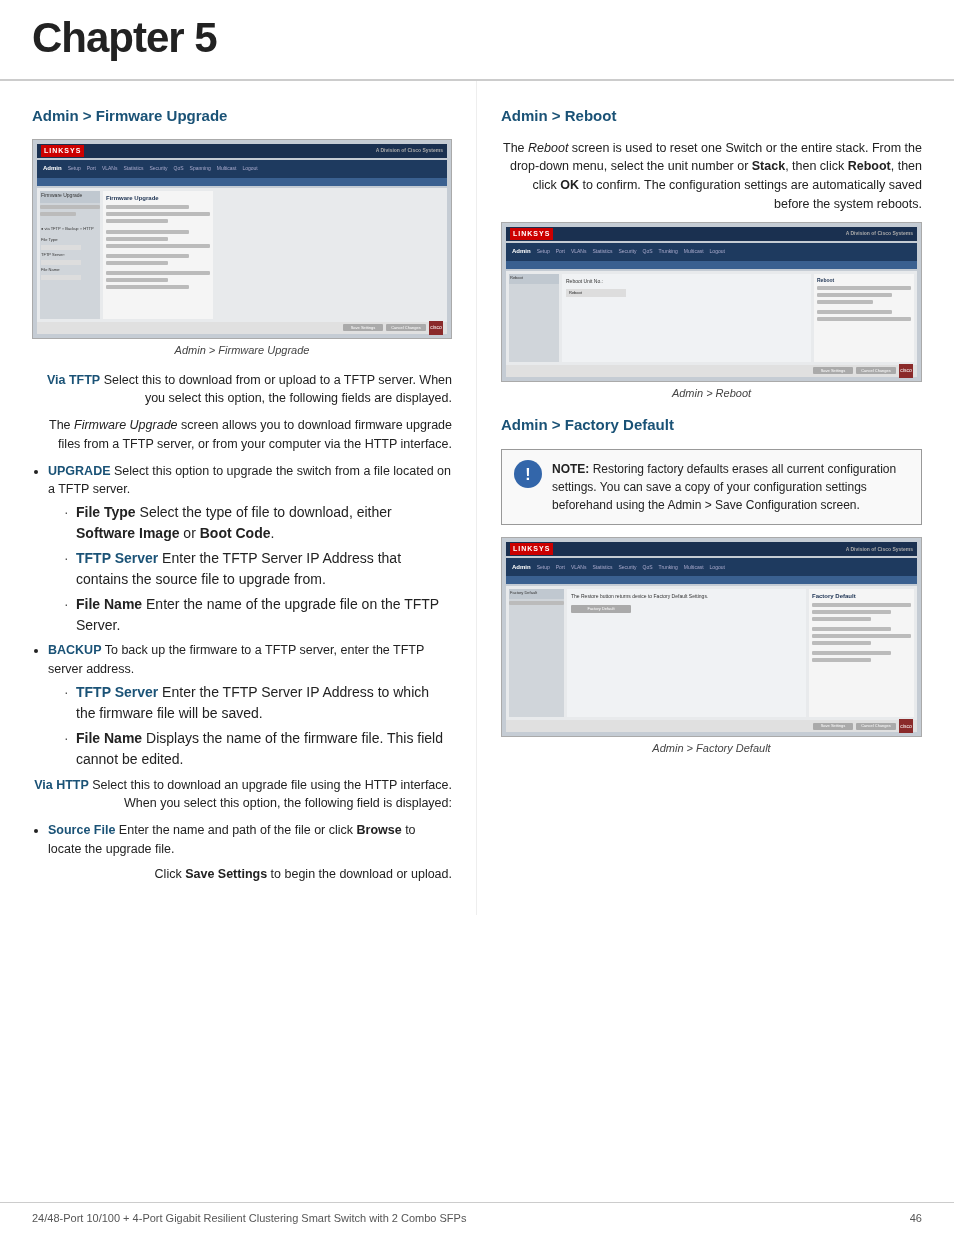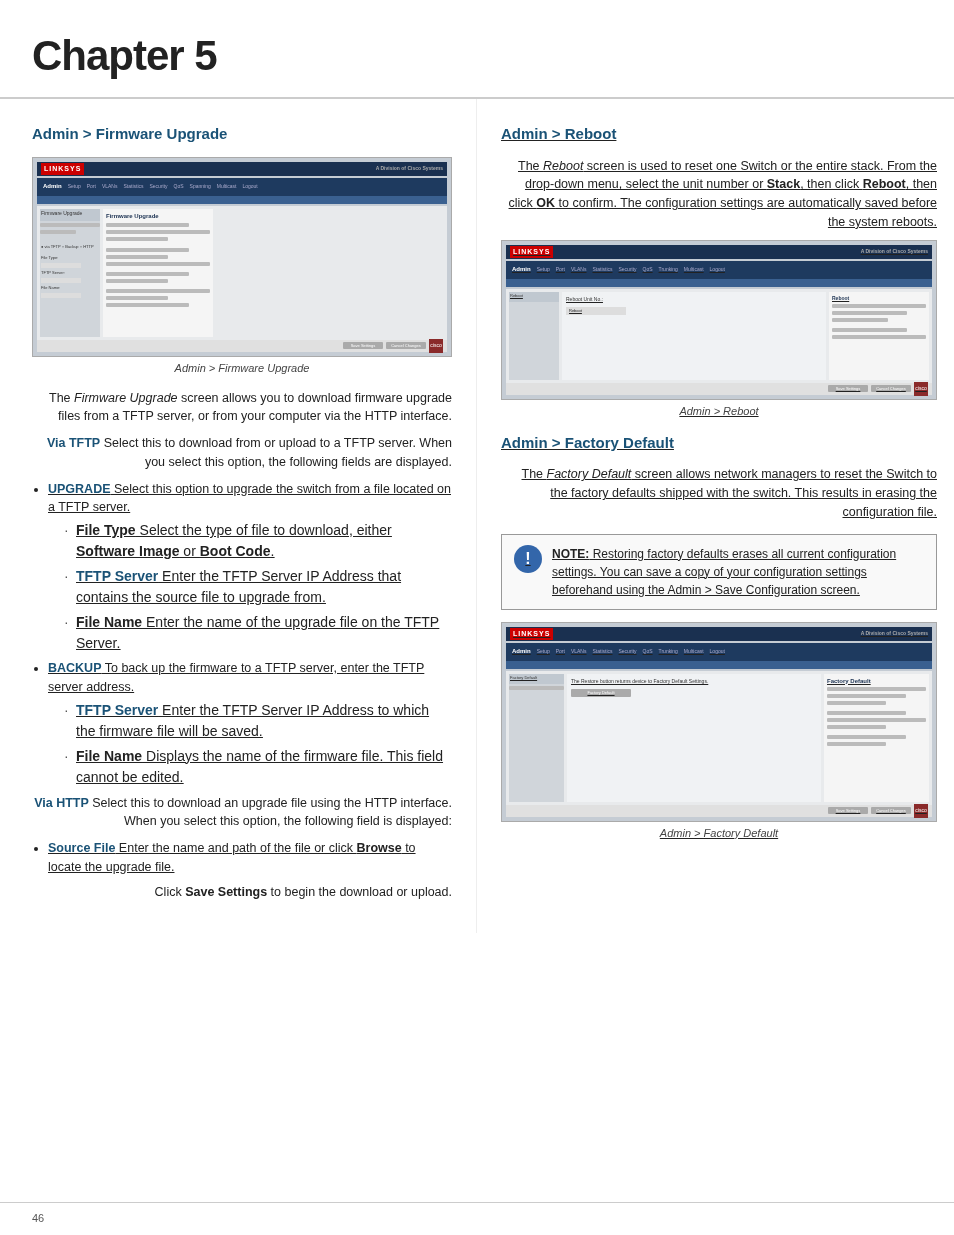--- a/index.html
+++ b/index.html
@@ -9,21 +9,21 @@
       width: 954px;
       min-height: 1235px;
       color: #222;
       font-size: 13px;
       line-height: 1.45;
     }
 
     
     .page-header {
       background: #fff;
-      padding: 26px 32px 10px 32px;
+      padding: 8px 32px 10px 32px;
       border-bottom: 2px solid #ccc;
       display: flex;
       align-items: baseline;
       justify-content: space-between;
     }
     .chapter-title {
       font-size: 42px;
       font-weight: 900;
       color: #222;
       letter-spacing: -1px;
@@ -43,22 +43,21 @@
     }
 
     .left-col {
       width: 50%;
       padding: 24px 24px 24px 32px;
       border-right: 1px solid #eee;
     }
 
     .right-col {
       width: 50%;
-      padding: 24px 17px 24px 24px;
-      text-decoration: underline;
+      padding: 24px 32px 24px 24px;
     }
 
     
     .section-heading {
       font-size: 15px;
       font-weight: 700;
       color: #1a5276;
       margin-bottom: 10px;
       padding-bottom: 2px;
     }
@@ -102,21 +101,20 @@
     
     .bullet-list {
       margin-left: 16px;
       margin-bottom: 6px;
     }
     .bullet-list li {
       margin-bottom: 5px;
       font-size: 12.5px;
       line-height: 1.5;
       list-style: disc;
-      text-decoration: underline;
     }
     .sub-bullet-list {
       margin-left: 16px;
       margin-top: 3px;
     }
     .sub-bullet-list li {
       list-style: none;
       font-size: 14px;
       line-height: 1.5;
       margin-bottom: 4px;
@@ -326,25 +324,25 @@
             <div class="mock-button-bar">
               <div class="mock-btn">Save Settings</div>
               <div class="mock-btn">Cancel Changes</div>
               <div style="background:#8a2a2a; height:14px; width:14px; display:flex; align-items:center; justify-content:center; font-size:5px; color:#fff;">cisco</div>
             </div>
           </div>
         </div>
         <div class="screenshot-caption">Admin &gt; Firmware Upgrade</div>
 
         <p class="body-text">
+          <span class="term-blue">Via TFTP</span> Select this to download from or upload to a TFTP server. When you select this option, the following fields are displayed.
+        </p>
+
+        <p class="body-text">
           The <span class="term-italic">Firmware Upgrade</span> screen allows you to download firmware upgrade files from a TFTP server, or from your computer via the HTTP interface.
-        </p>
-
-        <p class="body-text">
-          <span class="term-blue">Via TFTP</span> Select this to download from or upload to a TFTP server. When you select this option, the following fields are displayed.
         </p>
 
         <ul class="bullet-list">
           <li>
             <span class="term-blue">UPGRADE</span> Select this option to upgrade the switch from a file located on a TFTP server.
             <ul class="sub-bullet-list">
               <li><span class="term-bold">File Type</span> Select the type of file to download, either <span class="term-bold">Software Image</span> or <span class="term-bold">Boot Code</span>.</li>
               <li><span class="term-blue term-bold">TFTP Server</span> Enter the TFTP Server IP Address that contains the source file to upgrade from.</li>
               <li><span class="term-bold">File Name</span> Enter the name of the upgrade file on the TFTP Server.</li>
             </ul>
@@ -426,23 +424,20 @@
               <div style="background:#8a2a2a; height:14px; width:14px; display:flex; align-items:center; justify-content:center; font-size:5px; color:#fff;">cisco</div>
             </div>
           </div>
         </div>
         <div class="screenshot-caption">Admin &gt; Reboot</div>
       </div>
 
       <div>
         <div class="section-heading">Admin &gt; Factory Default</div>
 
-        <p class="body-text">
-          The <span class="term-italic">Factory Default</span> screen allows network managers to reset the Switch to the factory defaults shipped with the switch. This results in erasing the configuration file.
-        </p>
 
         <div class="note-box">
           <div class="note-icon">!</div>
           <div class="note-text">
             <span class="term-bold">NOTE:</span> Restoring factory defaults erases all current configuration settings. You can save a copy of your configuration settings beforehand using the Admin &gt; Save Configuration screen.
           </div>
         </div>
 
         <div class="screenshot-box">
           <div class="mock-ui">
@@ -492,16 +487,17 @@
               <div style="background:#8a2a2a; height:14px; width:14px; display:flex; align-items:center; justify-content:center; font-size:5px; color:#fff;">cisco</div>
             </div>
           </div>
         </div>
         <div class="screenshot-caption">Admin &gt; Factory Default</div>
       </div>
     </div>
   </div>
 
   <div class="page-footer">
+    <span>24/48-Port 10/100 + 4-Port Gigabit Resilient Clustering Smart Switch with 2 Combo SFPs</span>
     <span>46</span>
   </div>
 
 </div>
 
 </body></html>

